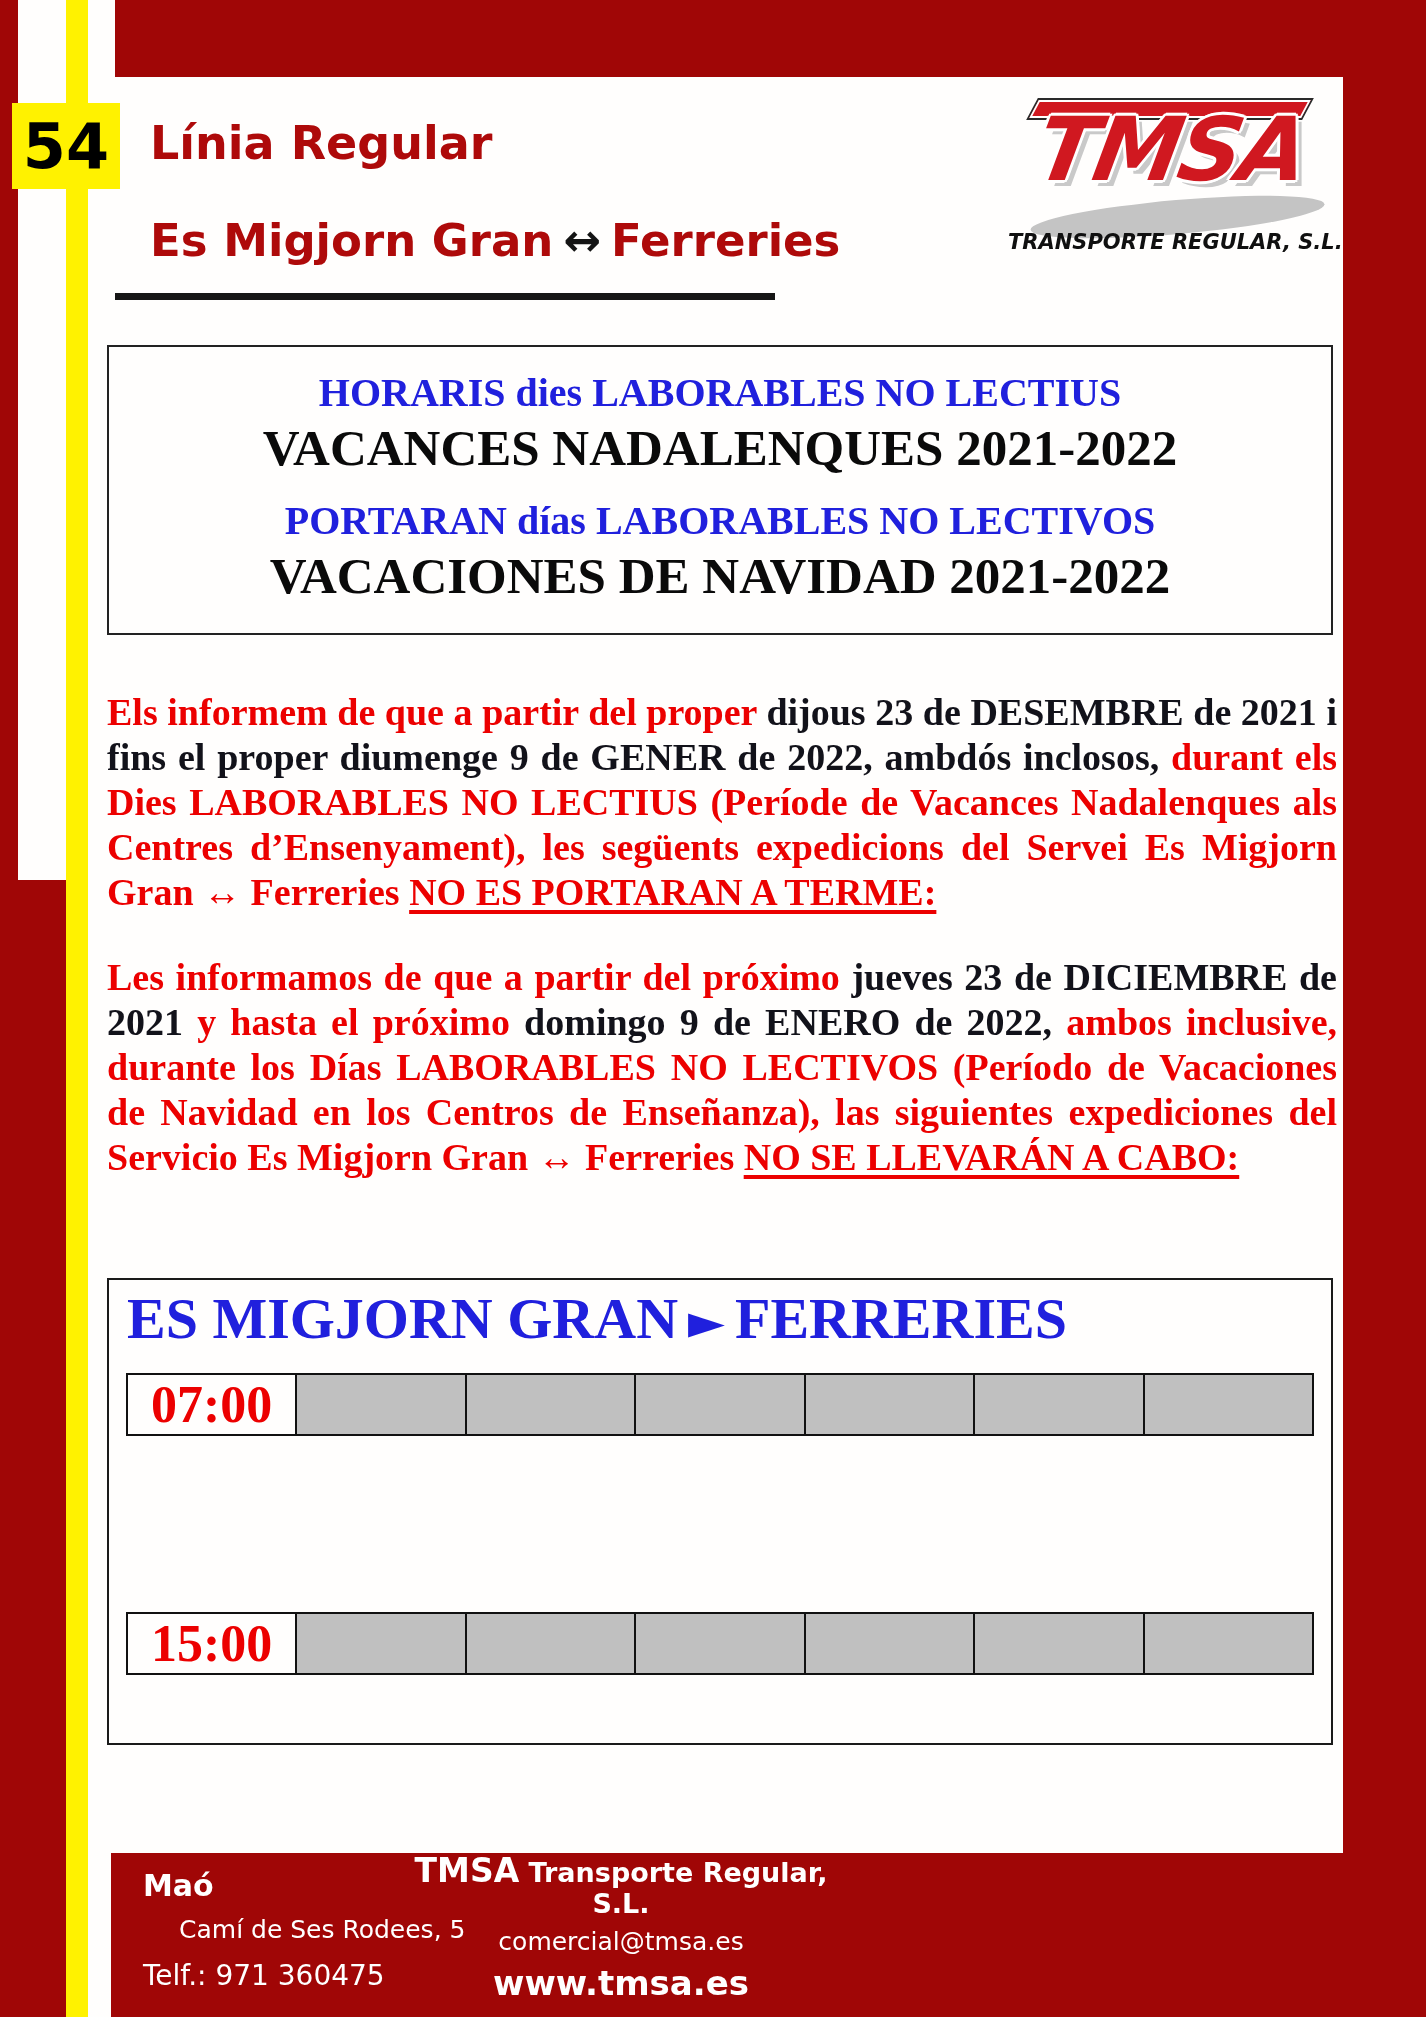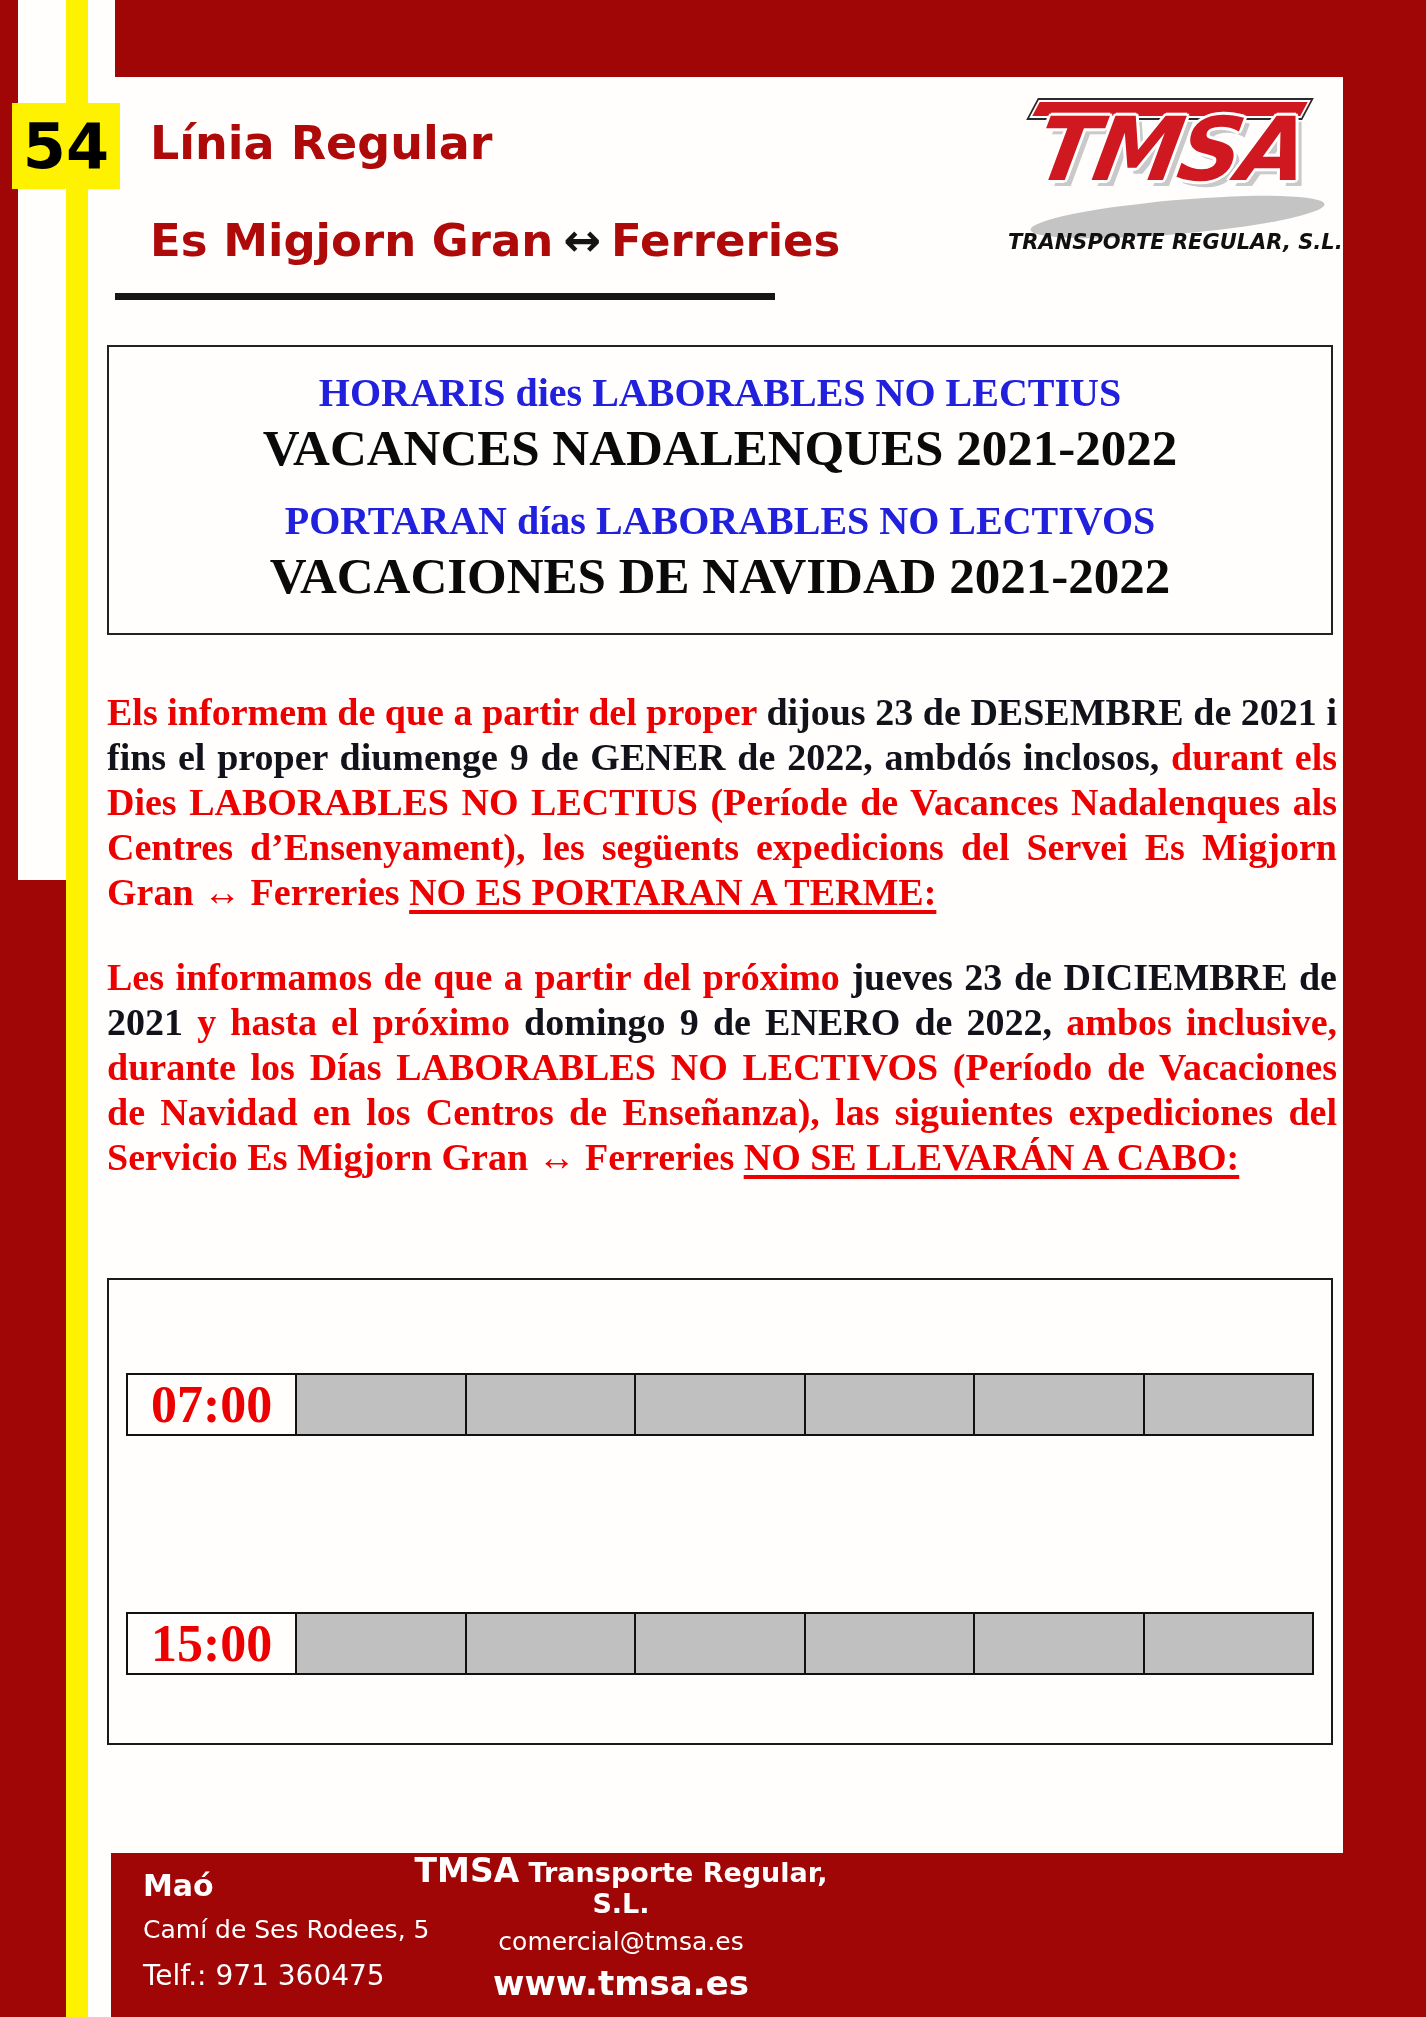--- a/index.html
+++ b/index.html
@@ -108,21 +108,21 @@
   }
   .cell.empty{background:var(--cell-gray,#C0C0C0);}
 
   
   .footer{
     left:111px;top:1853px;width:1315px;height:164px;background:var(--dark-red,#A00606);
     color:#ffffff;font-family:"DejaVu Sans",sans-serif;
   }
   .f-left{position:absolute;left:32px;top:18px;}
   .f-city{font-weight:bold;font-size:30px;line-height:1;}
-  .f-addr{font-size:25px;line-height:1;margin-top:16px;}
+  .f-addr{font-size:25px;line-height:1;margin-top:16px;margin-left:36px;}
   .f-phone{font-size:28px;line-height:1;margin-top:20px;}
   .f-center{position:absolute;left:300px;top:0;width:420px;text-align:center;}
   .f-co{font-size:27px;font-weight:bold;line-height:1.1;}
   .f-co-b{font-size:33px;}
   .f-email{font-size:25px;line-height:1;margin-top:10px;}
   .f-web{font-size:34px;font-weight:bold;line-height:1;margin-top:12px;}
 </style>
 </head>
 <body>
 
@@ -156,20 +156,23 @@
     <div class="hb-black">VACANCES NADALENQUES 2021-2022</div>
     <div class="hb-blue hb-gap">PORTARAN días LABORABLES NO LECTIVOS</div>
     <div class="hb-black">VACACIONES DE NAVIDAD 2021-2022</div>
   </div>
 
   <div class="abs para para-ca"><span style="color: rgb(236, 0, 0);">Els informem de que a partir del proper </span><span style="color: rgb(18, 18, 26);">dijous 23 de DESEMBRE de 2021 i fins el proper diumenge 9 de GENER de 2022, ambdós inclosos, </span><span style="color: rgb(236, 0, 0);">durant els Dies LABORABLES NO LECTIUS (Període de Vacances Nadalenques als Centres d’Ensenyament), les següents expedicions del Servei Es Migjorn Gran ↔ Ferreries </span><span class="useg" style="color: rgb(236, 0, 0);">NO ES PORTARAN A TERME:</span></div>
   <div class="abs para para-es"><span style="color: rgb(236, 0, 0);">Les informamos de que a partir del próximo </span><span style="color: rgb(18, 18, 26);">jueves 23 de DICIEMBRE de 2021 </span><span style="color: rgb(236, 0, 0);">y hasta el próximo </span><span style="color: rgb(18, 18, 26);">domingo 9 de ENERO de 2022, </span><span style="color: rgb(236, 0, 0);">ambos inclusive, durante los Días LABORABLES NO LECTIVOS (Período de Vacaciones de Navidad en los Centros de Enseñanza), las siguientes expediciones del Servicio Es Migjorn Gran ↔ Ferreries </span><span class="useg" style="color: rgb(236, 0, 0);">NO SE LLEVARÁN A CABO:</span></div>
 
   <div class="abs schedule-box">
 
+    <div class="sched-title t1">
+      <span>ES MIGJORN GRAN</span><span class="tri">►</span><span>FERRERIES</span>
+    </div>
     <div class="srow r1">
       <div class="cell time">07:00</div>
       <div class="cell empty"></div>
       <div class="cell empty"></div>
       <div class="cell empty"></div>
       <div class="cell empty"></div>
       <div class="cell empty"></div>
       <div class="cell empty"></div>
     </div>
 

